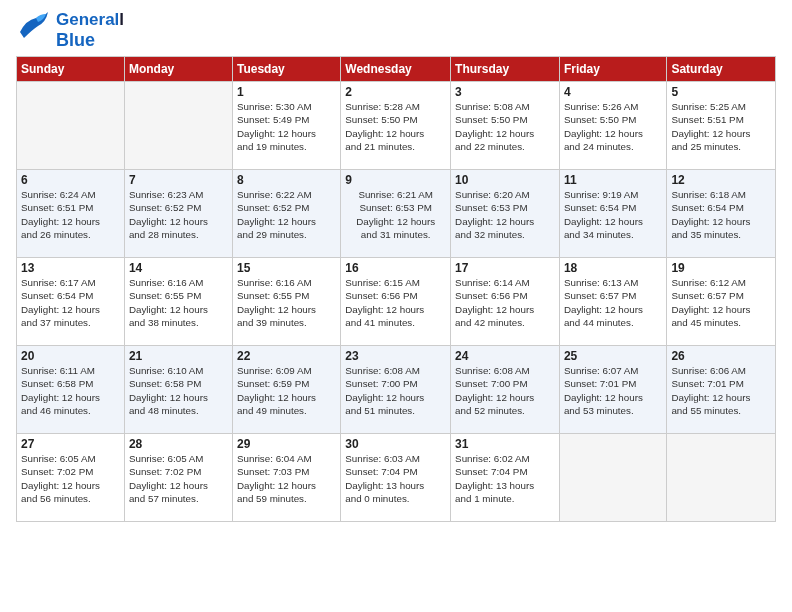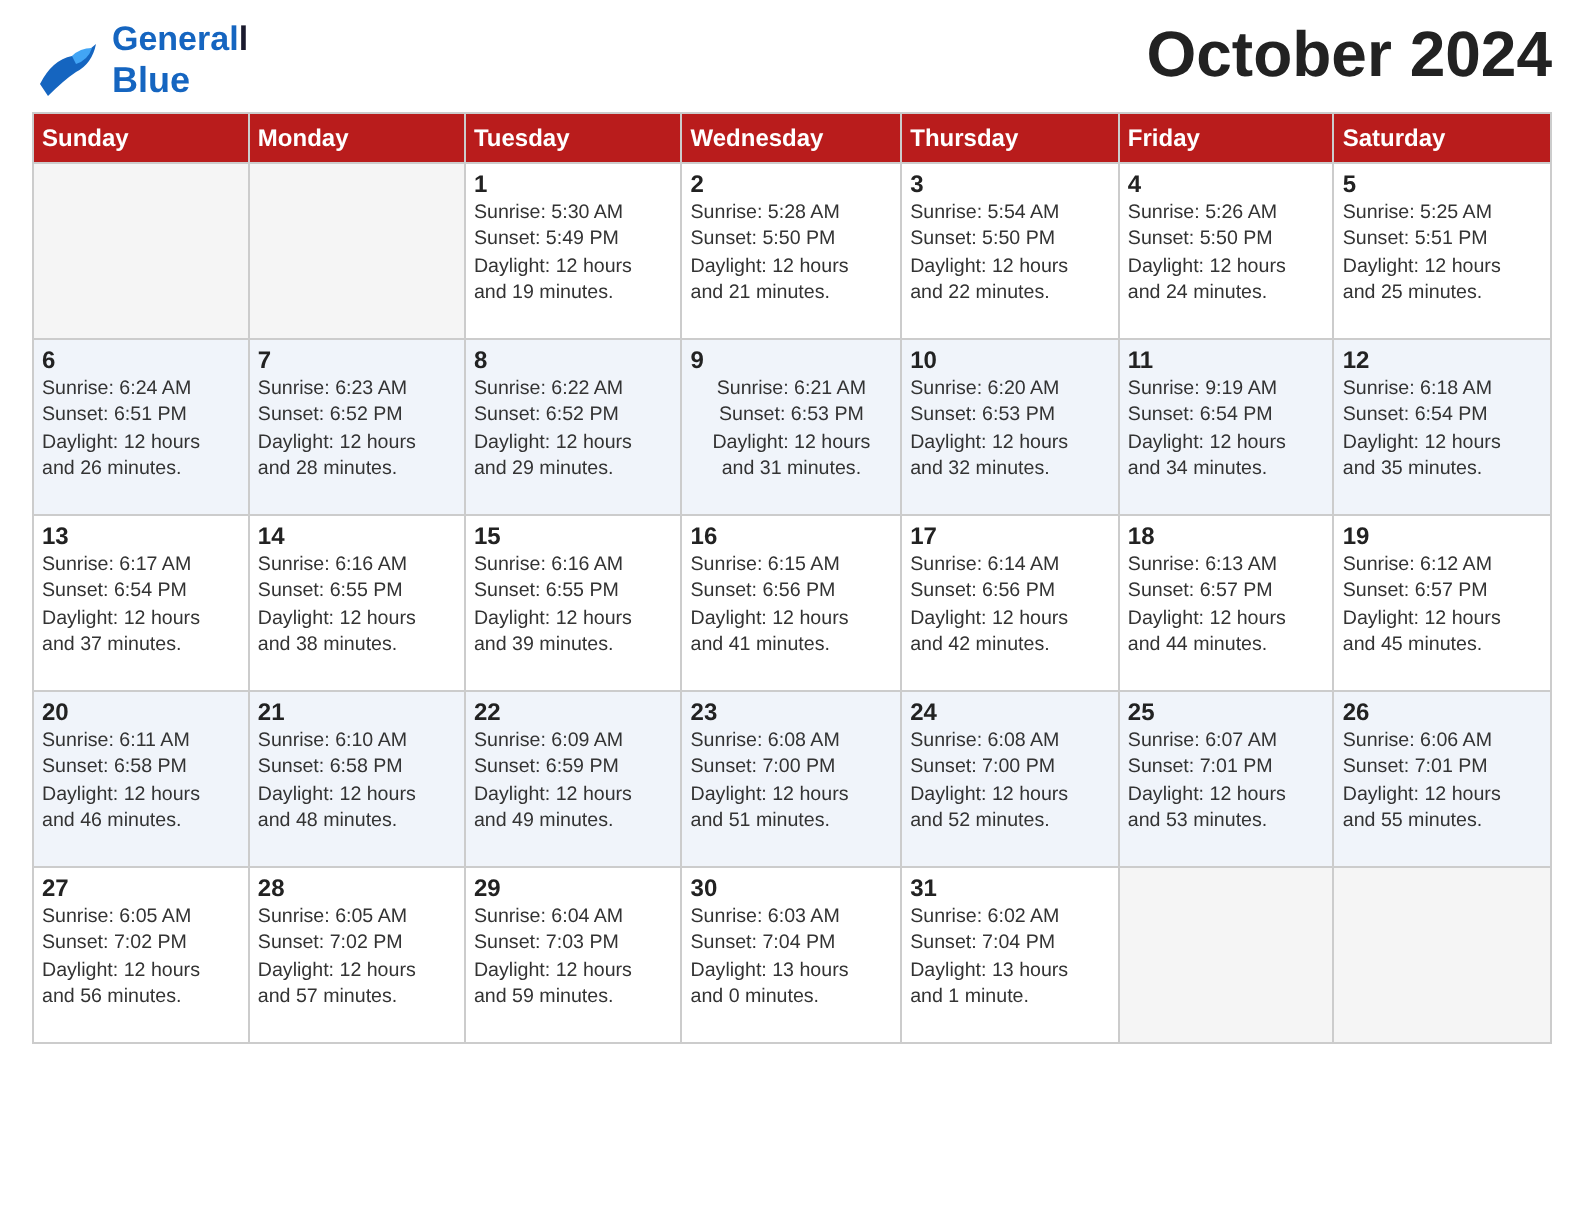--- a/index.html
+++ b/index.html
@@ -15,21 +15,21 @@
       padding: 10px 16px 8px 16px;
     }
     .header-row {
       display: flex;
       align-items: flex-start;
       justify-content: space-between;
       margin-bottom: 6px;
     }
     .logo {
       display: flex;
-      align-items: flex-end;
+      align-items: flex-start;
       gap: 4px;
     }
     .logo-bird {
       width: 36px;
       height: 30px;
     }
     .title-block {
       text-align: right;
     }
     .month-title {
@@ -94,21 +94,20 @@
         <path d="M20 8 Q24 4 30 4 Q28 10 22 12 Z" fill="#42a5f5"></path>
       </svg>
       <div>
         <div style="font-size:17px;font-weight:bold;color:#1a1a2e;line-height:1.15;">
           <span style="color:#1565c0;">General</span><span>l</span>
         </div>
         <div style="font-size:18px;font-weight:bold;color:#1565c0;line-height:1.15;">Blue</div>
       </div>
     </div>
     <div class="title-block">
-      <div class="month-title">October 2024</div>
     </div>
   </div>
 
   <table class="calendar">
     <thead>
       <tr>
       <th>Sunday</th>
           <th>Monday</th>
           <th>Tuesday</th>
           <th>Wednesday</th>
@@ -130,21 +129,21 @@
           </td>
           <td>
             <div class="day-num">2</div>
             <div class="day-detail" style="white-space: pre-line;">Sunrise: 5:28 AM
 Sunset: 5:50 PM
 Daylight: 12 hours
 and 21 minutes.</div>
           </td>
           <td>
             <div class="day-num">3</div>
-            <div class="day-detail" style="white-space: pre-line;">Sunrise: 5:54 AM
+            <div class="day-detail" style="white-space: pre-line;">Sunrise: 5:08 AM
 Sunset: 5:50 PM
 Daylight: 12 hours
 and 22 minutes.</div>
           </td>
           <td>
             <div class="day-num">4</div>
             <div class="day-detail" style="white-space: pre-line;">Sunrise: 5:26 AM
 Sunset: 5:50 PM
 Daylight: 12 hours
 and 24 minutes.</div>

